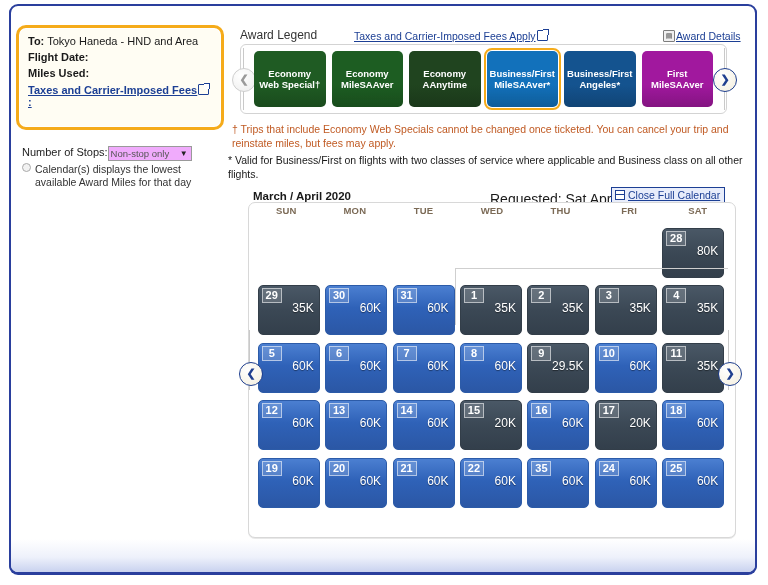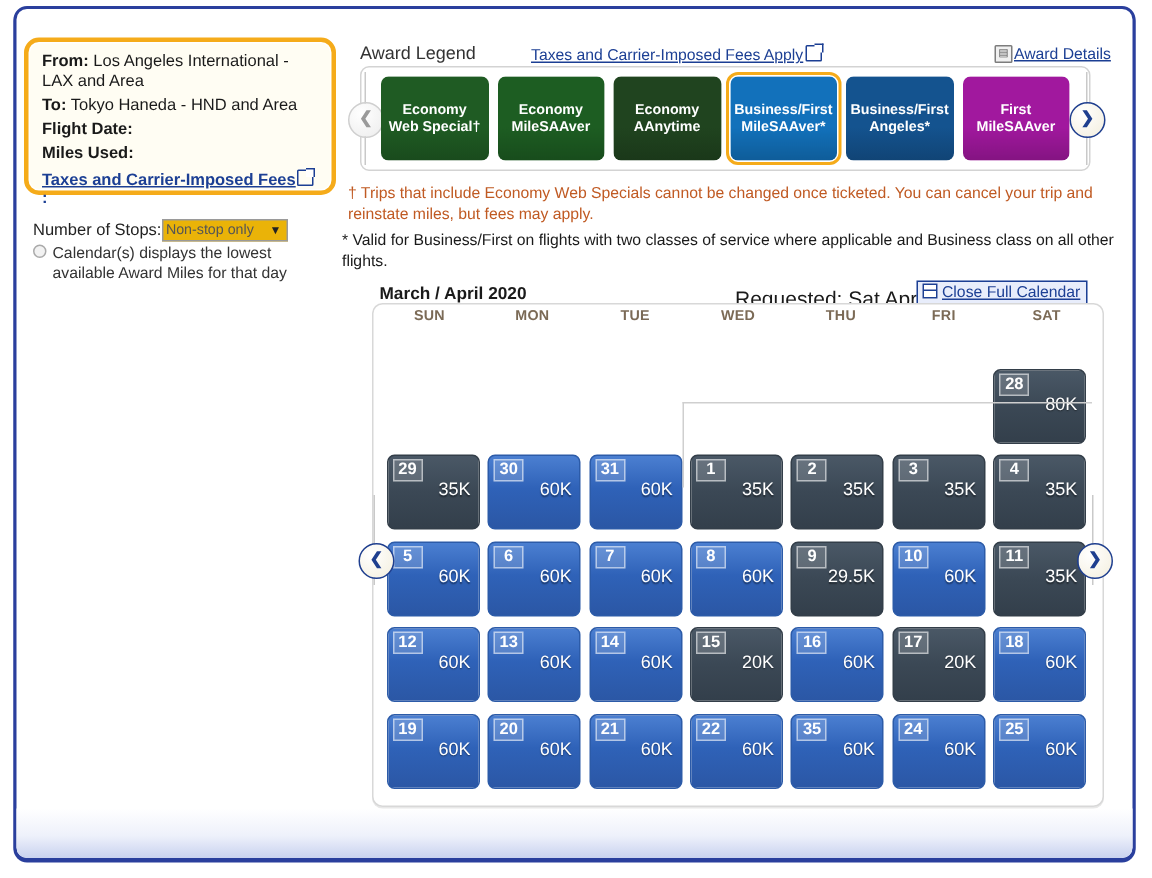--- a/index.html
+++ b/index.html
@@ -33,35 +33,35 @@
     background:#fffdf3;
     border:3px solid #f5ab1a;
     border-radius:10px;
     box-sizing:border-box;
     padding:7px 9px 0 9px;
     box-shadow:0 0 0 1px #fff inset;
   }
   .departure-box .dep-title{font-weight:bold;font-size:11.5px;color:#1a1a1a;margin-bottom:5px;}
   .dep-row{font-size:11px;color:#1a1a1a;line-height:13px;margin-bottom:3px;}
   .dep-row b{font-weight:bold;}
-  .dep-fees{font-size:11px;color:#1c3f94;font-weight:bold;margin-top:4px;}
+  .dep-fees{font-size:11px;color:#1c3f94;font-weight:bold;margin-top:4px;text-decoration:underline;}
   .dep-fees u{text-decoration:underline;}
   .ext-ico{
     display:inline-block;width:9px;height:9px;vertical-align:-1px;
     border:1px solid #1c3f94;border-radius:1px;position:relative;margin:0 1px;
   }
   .ext-ico:after{
     content:"";position:absolute;right:-2px;top:-2px;width:5px;height:5px;
     border-top:1px solid #1c3f94;border-right:1px solid #1c3f94;
     background:#fff;
   }
 
   .stops-row{position:absolute;left:22px;top:146px;width:215px;font-size:11px;color:#222;}
   .stops-select{
-    display:inline-block;border:1px solid #9a9a9a;background:#eab308;
+    display:inline-block;border:1px solid #9a9a9a;background:#f0abfc;
     font-size:9.5px;color:#555;padding:0 2px;height:13px;line-height:13px;
     width:78px;vertical-align:middle;position:relative;
   }
   .stops-select .caret{position:absolute;right:3px;top:0;font-size:8px;color:#222;}
   .legend-note{
     position:absolute;left:22px;top:163px;width:200px;
     font-size:10.5px;color:#333;line-height:12.5px;
   }
   .legend-note .bullet{
     display:inline-block;width:7px;height:7px;border:1px solid #aaa;border-radius:50%;
@@ -143,21 +143,21 @@
     box-shadow:0 1px 0 #e8e8e8;
   }
   .dow-row{
     position:absolute;left:252px;top:205px;width:480px;height:14px;display:flex;
   }
   .dow{
     flex:1;text-align:center;font-size:9.5px;font-weight:bold;color:#7b6a56;letter-spacing:.2px;
   }
   .cal-grid{position:absolute;left:255px;top:220px;width:472px;}
   .cal-row{display:flex;height:57.5px;}
-  .cal-cellwrap{flex:1;display:flex;align-items:center;justify-content:center;margin-top:44px;}
+  .cal-cellwrap{flex:1;display:flex;align-items:flex-end;justify-content:center;margin-top:44px;}
   .day-cell{
     width:62px;height:50px;border-radius:5px;position:relative;cursor:pointer;
     box-sizing:border-box;
   }
   .day-cell.blue{
     background:linear-gradient(to bottom,#4b7fd1 0%,#2f62b8 45%,#2b57a5 100%);
     border:1px solid #2c5ba8;
   }
   .day-cell.slate{
     background:linear-gradient(to bottom,#4a5866 0%,#3b4855 50%,#333f4b 100%);
@@ -182,24 +182,20 @@
   }
 </style>
 </head>
 <body>
 
 <div class="page-frame">
   <div class="frame-footer"></div>
 </div>
 
 <div class="departure-box">
-  <div class="dep-row">
-    <b>From:</b>
-    <span>Los Angeles International - LAX and Area</span>
-  </div>
   <div class="dep-row">
     <b>To:</b>
     <span>Tokyo Haneda - HND and Area</span>
   </div>
   <div class="dep-row">
     <b>Flight Date:</b>
     <span></span>
   </div>
   <div class="dep-row">
     <b>Miles Used:</b>

